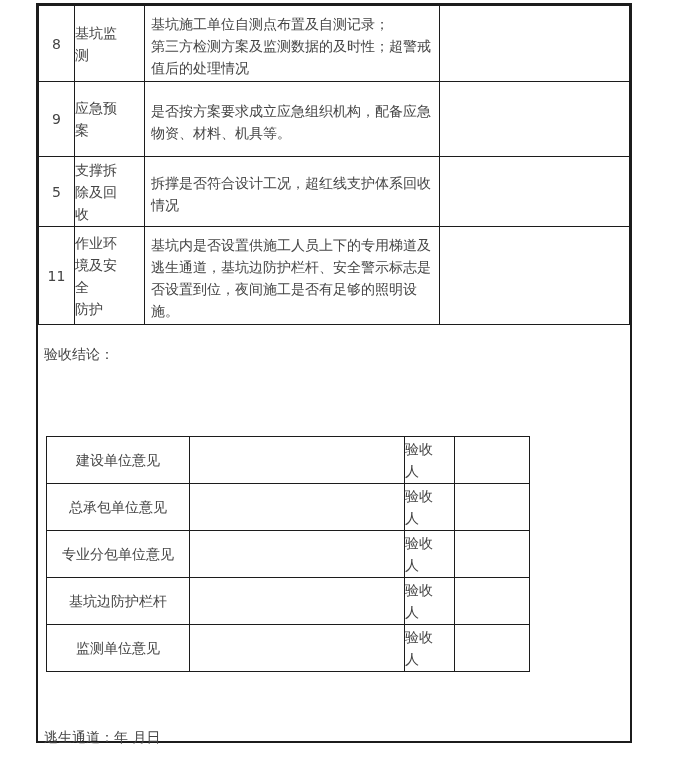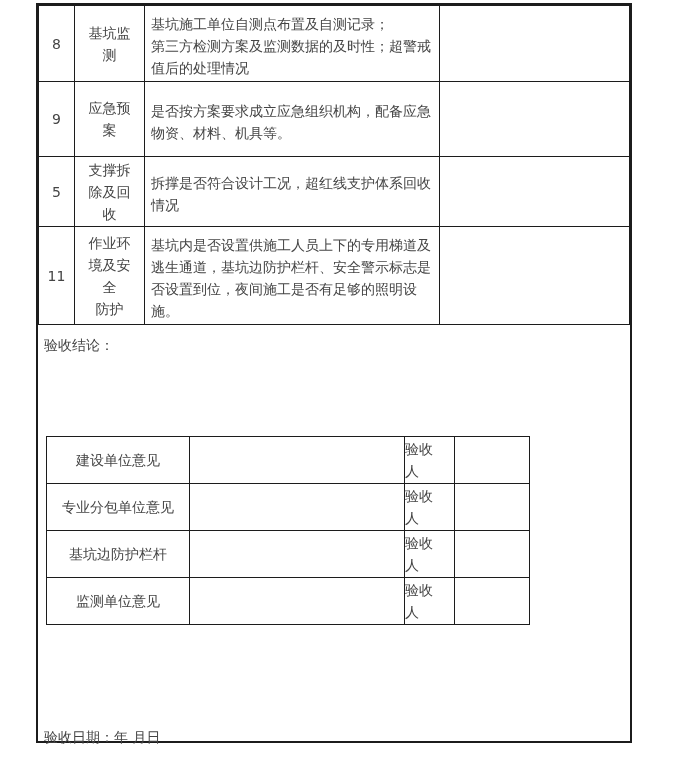--- a/index.html
+++ b/index.html
@@ -22,32 +22,32 @@
   table.main {
     width:100%;
     border-collapse:collapse;
     table-layout:fixed;
   }
   table.main td {
     border:1px solid #1c1c1c;
     vertical-align:middle;
   }
   td.cell-no { text-align:center; }
-  td.cell-item { text-align:center; white-space:pre-line; }
+  td.cell-item { text-align:left; white-space:pre-line; }
   td.cell-desc { padding:7px 4px 2px 6px; white-space:pre-line; }
   td.cell-result { }
 
   .conclusion-section {
     position:relative;
     width:100%;
     height:427px;
   }
   .conclusion-label {
     position:absolute;
-    top:9px; left:6px;
+    top:18px; left:6px;
     white-space:nowrap;
   }
   table.opinions {
     position:absolute;
     top:111px; left:8px;
     width:484px;
     border-collapse:collapse;
     table-layout:fixed;
   }
   table.opinions td {
@@ -132,20 +132,27 @@
         </colgroup>
         <tbody>
           <tr>
             <td class="op-label">建设单位意见</td>
             <td class="op-comment"></td>
             <td class="op-acceptor">验收
 人</td>
             <td class="op-signature"></td>
           </tr>
           <tr>
+            <td class="op-label">总承包单位意见</td>
+            <td class="op-comment"></td>
+            <td class="op-acceptor">验收
+人</td>
+            <td class="op-signature"></td>
+          </tr>
+          <tr>
             <td class="op-label">专业分包单位意见</td>
             <td class="op-comment"></td>
             <td class="op-acceptor">验收
 人</td>
             <td class="op-signature"></td>
           </tr>
           <tr>
             <td class="op-label">基坑边防护栏杆</td>
             <td class="op-comment"></td>
             <td class="op-acceptor">验收
@@ -155,17 +162,17 @@
           <tr>
             <td class="op-label">监测单位意见</td>
             <td class="op-comment"></td>
             <td class="op-acceptor">验收
 人</td>
             <td class="op-signature"></td>
           </tr>
         </tbody>
       </table>
 
-      <div class="date-label">验收日期：年 月日</div>
+      <div class="date-label">逃生通道：年 月日</div>
     </div>
 
   </div>
 </div>
 
 </body></html>

